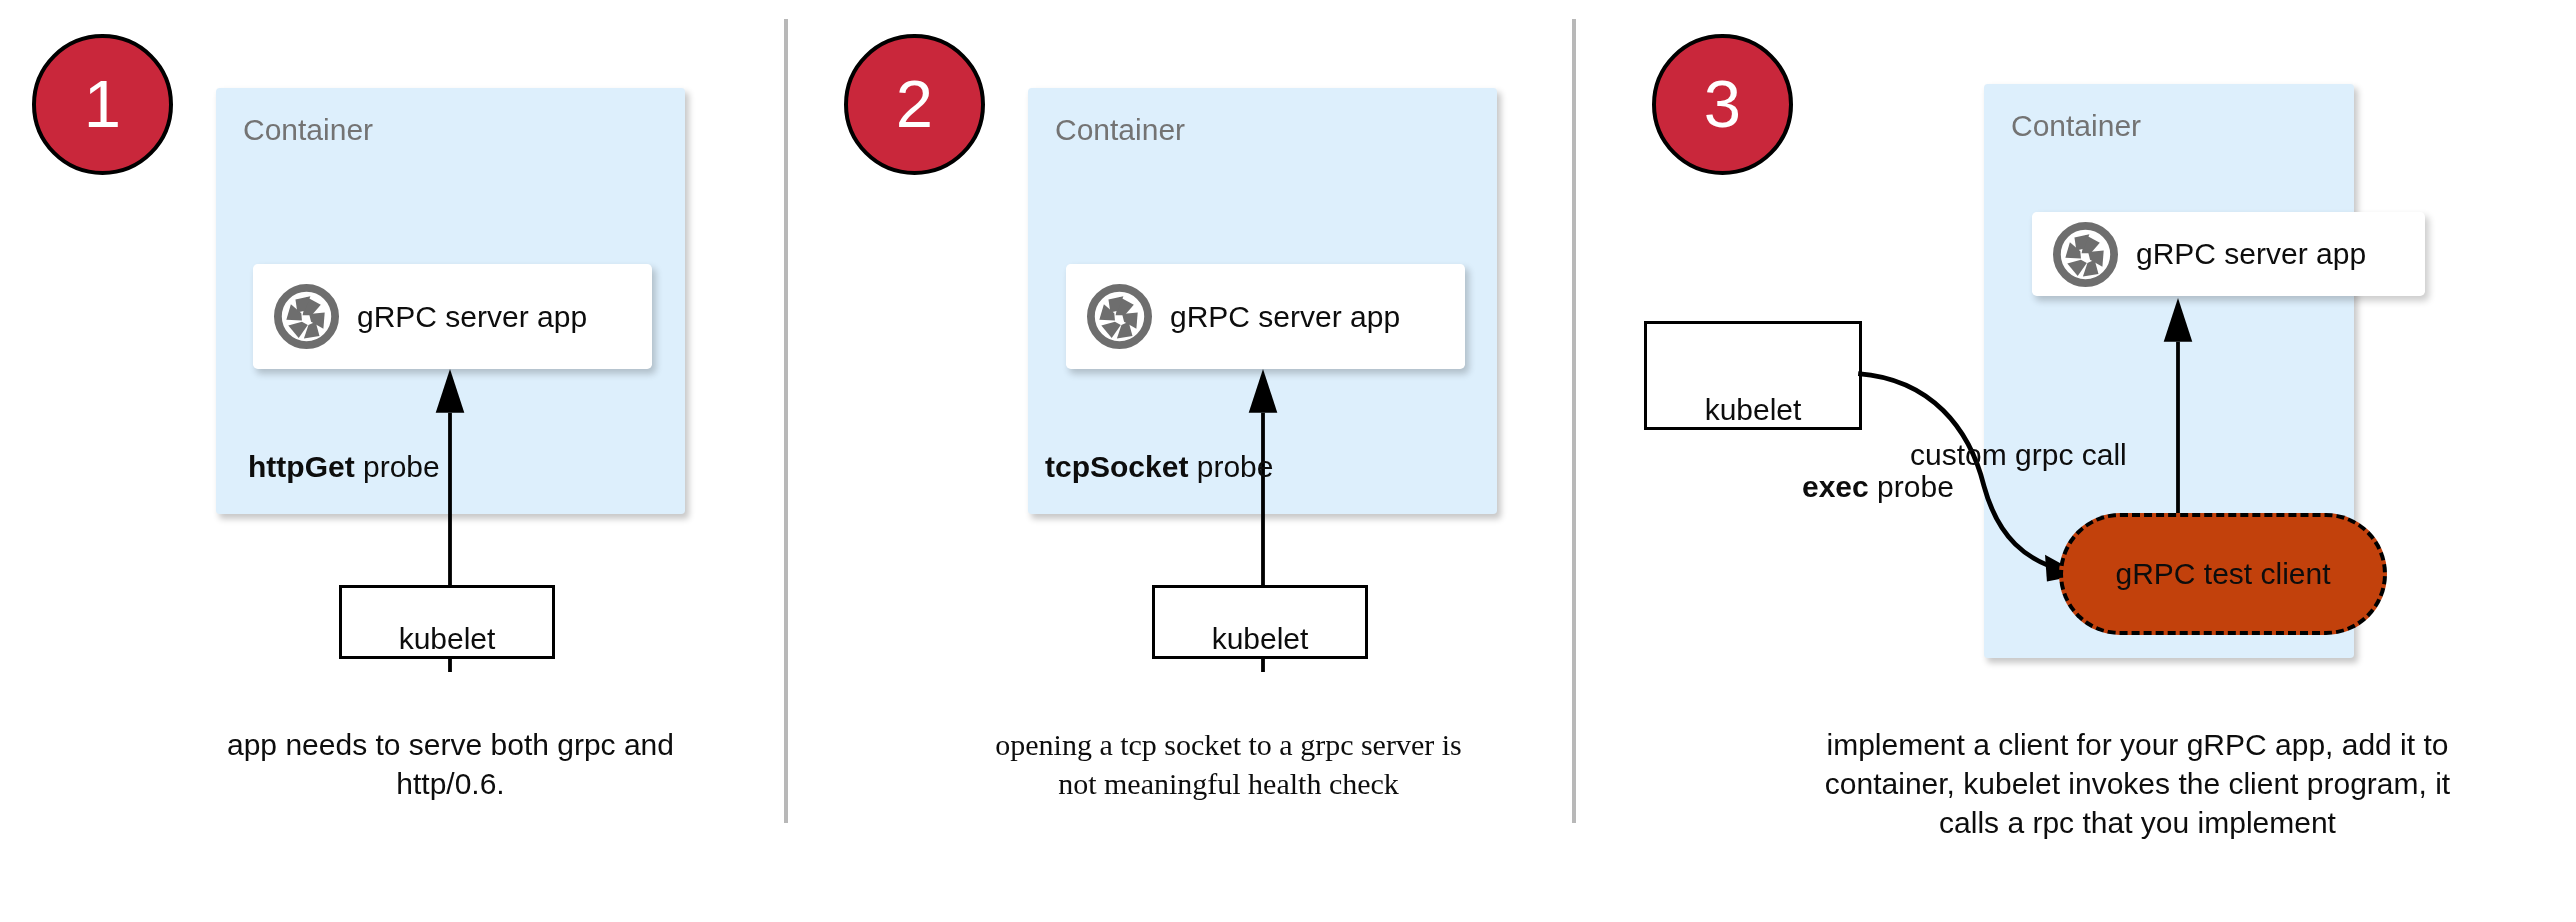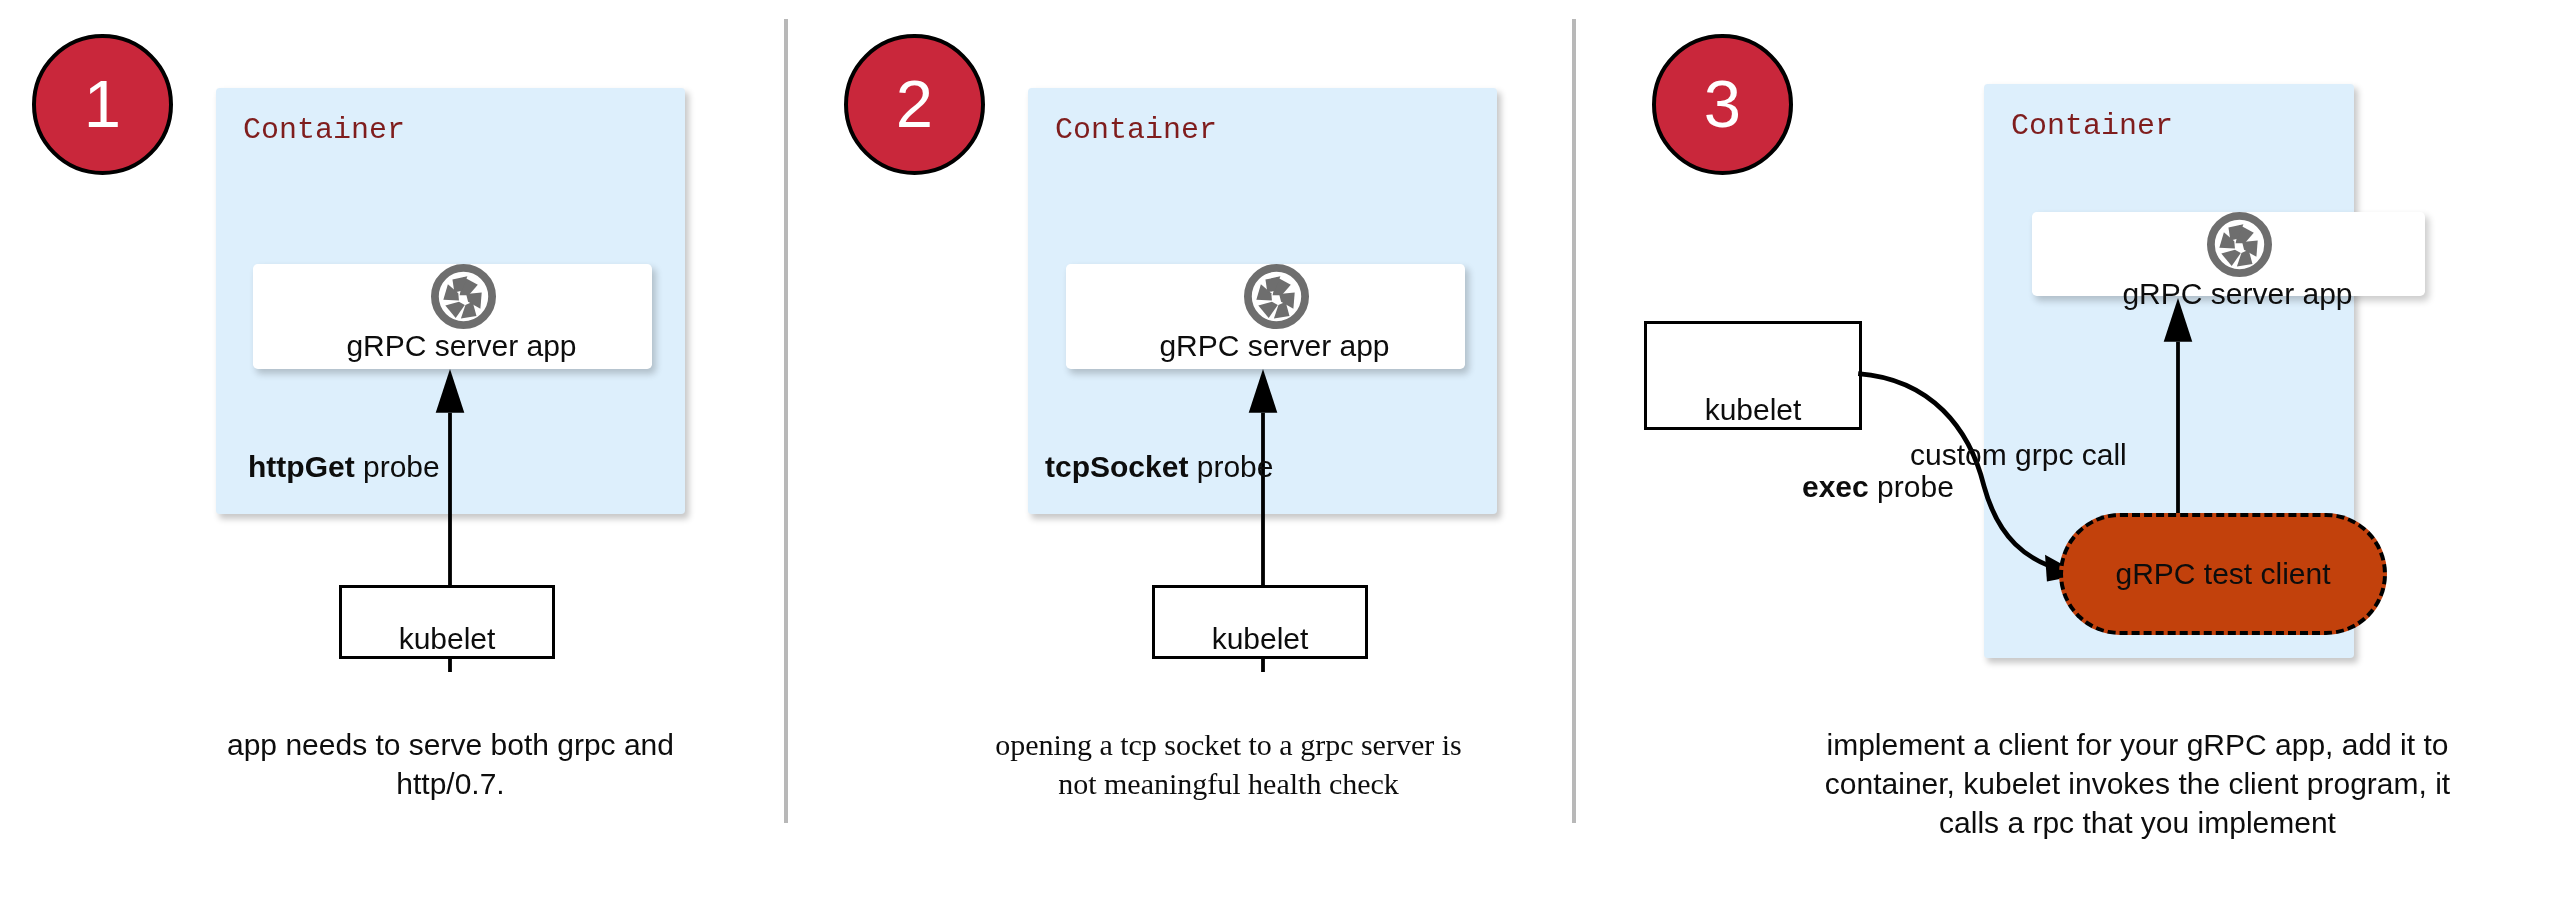--- a/index.html
+++ b/index.html
@@ -51,35 +51,33 @@
     position: absolute;
     background: #ddeffc;
     border-radius: 3.8px;
     box-shadow: 3.8px 4.8px 6.7px rgba(0,0,0,0.22);
   }
   .container-label {
     position: absolute;
     left: 27px;
     top: 25px;
     font-size: 30px;
-    color: #7f1d1d;
-    white-space: nowrap;
-    font-family: Liberation Mono, monospace;
+    color: #737373;
+    white-space: nowrap;
   }
 
   
   .app-card {
     position: absolute;
     background: #ffffff;
     border-radius: 4.8px;
     box-shadow: 3.8px 4.8px 7.6px rgba(0,0,0,0.20);
     display: flex;
     align-items: center;
     box-sizing: border-box;
-    flex-direction: column;
   }
   .grpc-icon {
     width: 65px;
     height: 65px;
     flex: 0 0 65px;
     margin-left: 21px;
   }
   .app-card-label {
     font-size: 30px;
     color: #0d0d0d;
@@ -179,21 +177,21 @@
   </svg>
 
   <div class="edge-label" style="left:248px; top:450px;">
     <b>httpGet</b><span> probe</span>
   </div>
 
   <div class="kubelet-box" style="left:339px; top:585px; width:216px; height:74px;">
     <span>kubelet</span>
   </div>
 
-  <div class="caption" style="left:212px; top:725px; width:477px;">app needs to serve both grpc and http/0.7.</div>
+  <div class="caption" style="left:212px; top:725px; width:477px;">app needs to serve both grpc and http/0.6.</div>
 
   <div class="badge" style="left:844px; top:34px;">2</div>
 
   <div class="container-box" style="left:1028px; top:88px; width:469px; height:426px;">
     <div class="container-label">Container</div>
   </div>
 
   <div class="app-card" style="left:1066px; top:264px; width:399px; height:105px;">
     <svg class="grpc-icon" viewBox="0 0 100 100">
       <circle cx="50" cy="50" r="44" fill="none" stroke="#6e6e6e" stroke-width="12"></circle>

